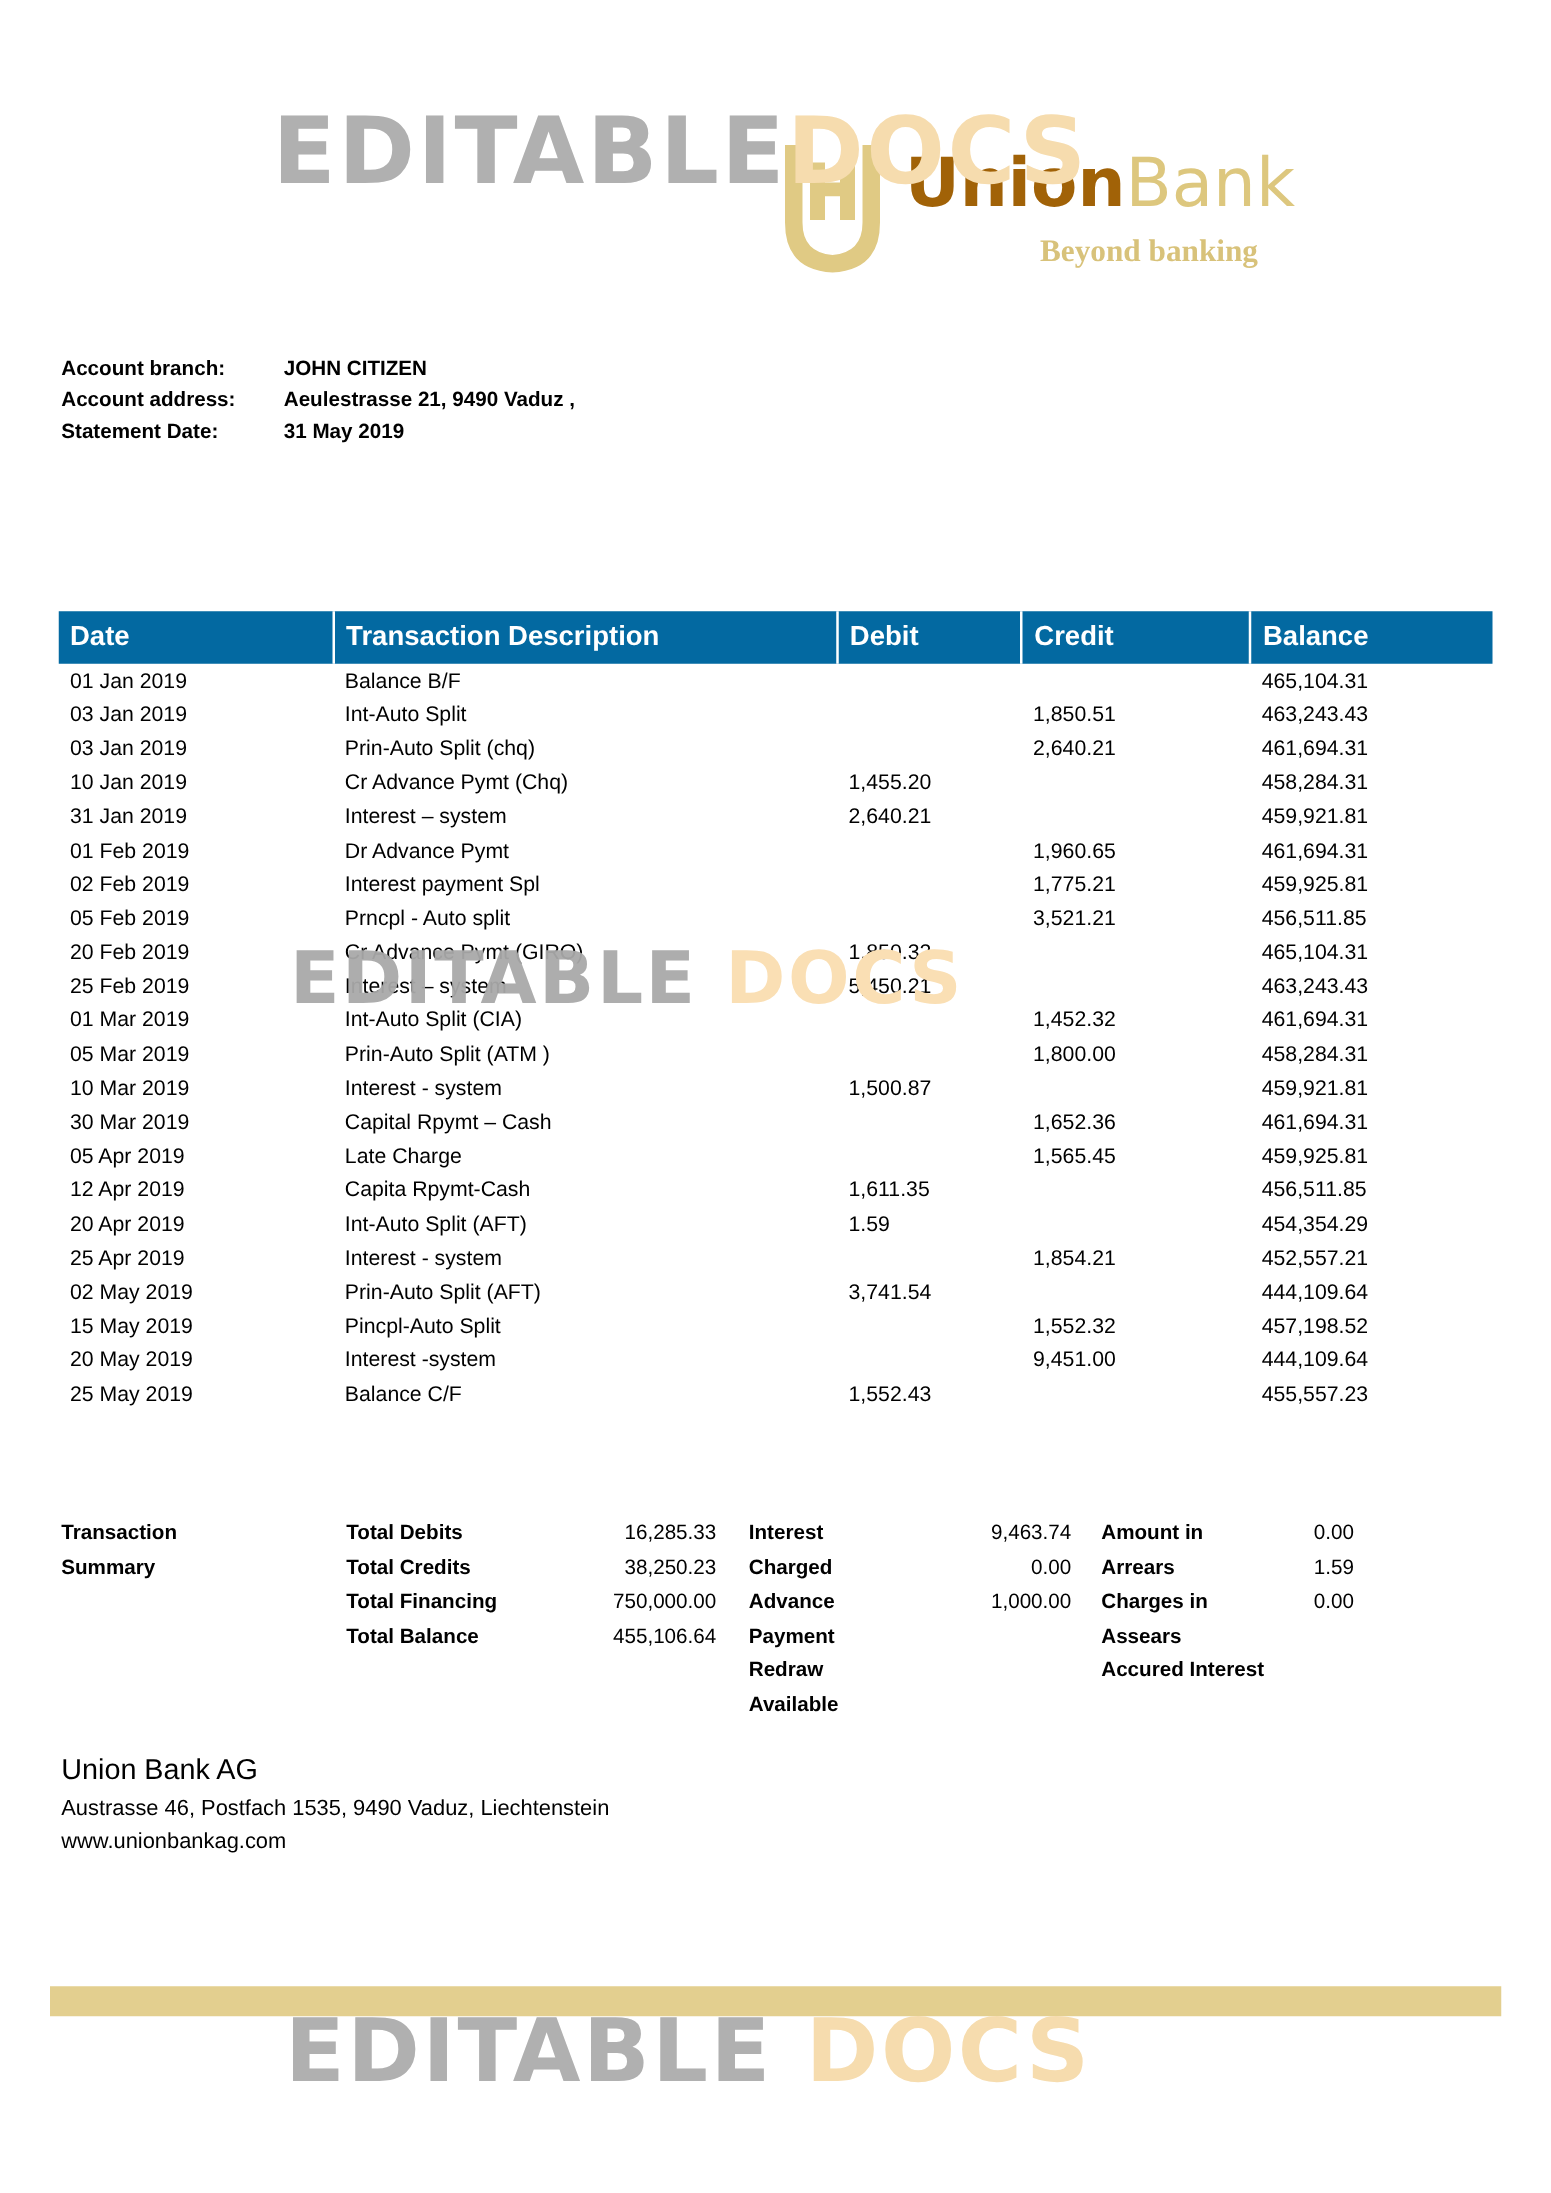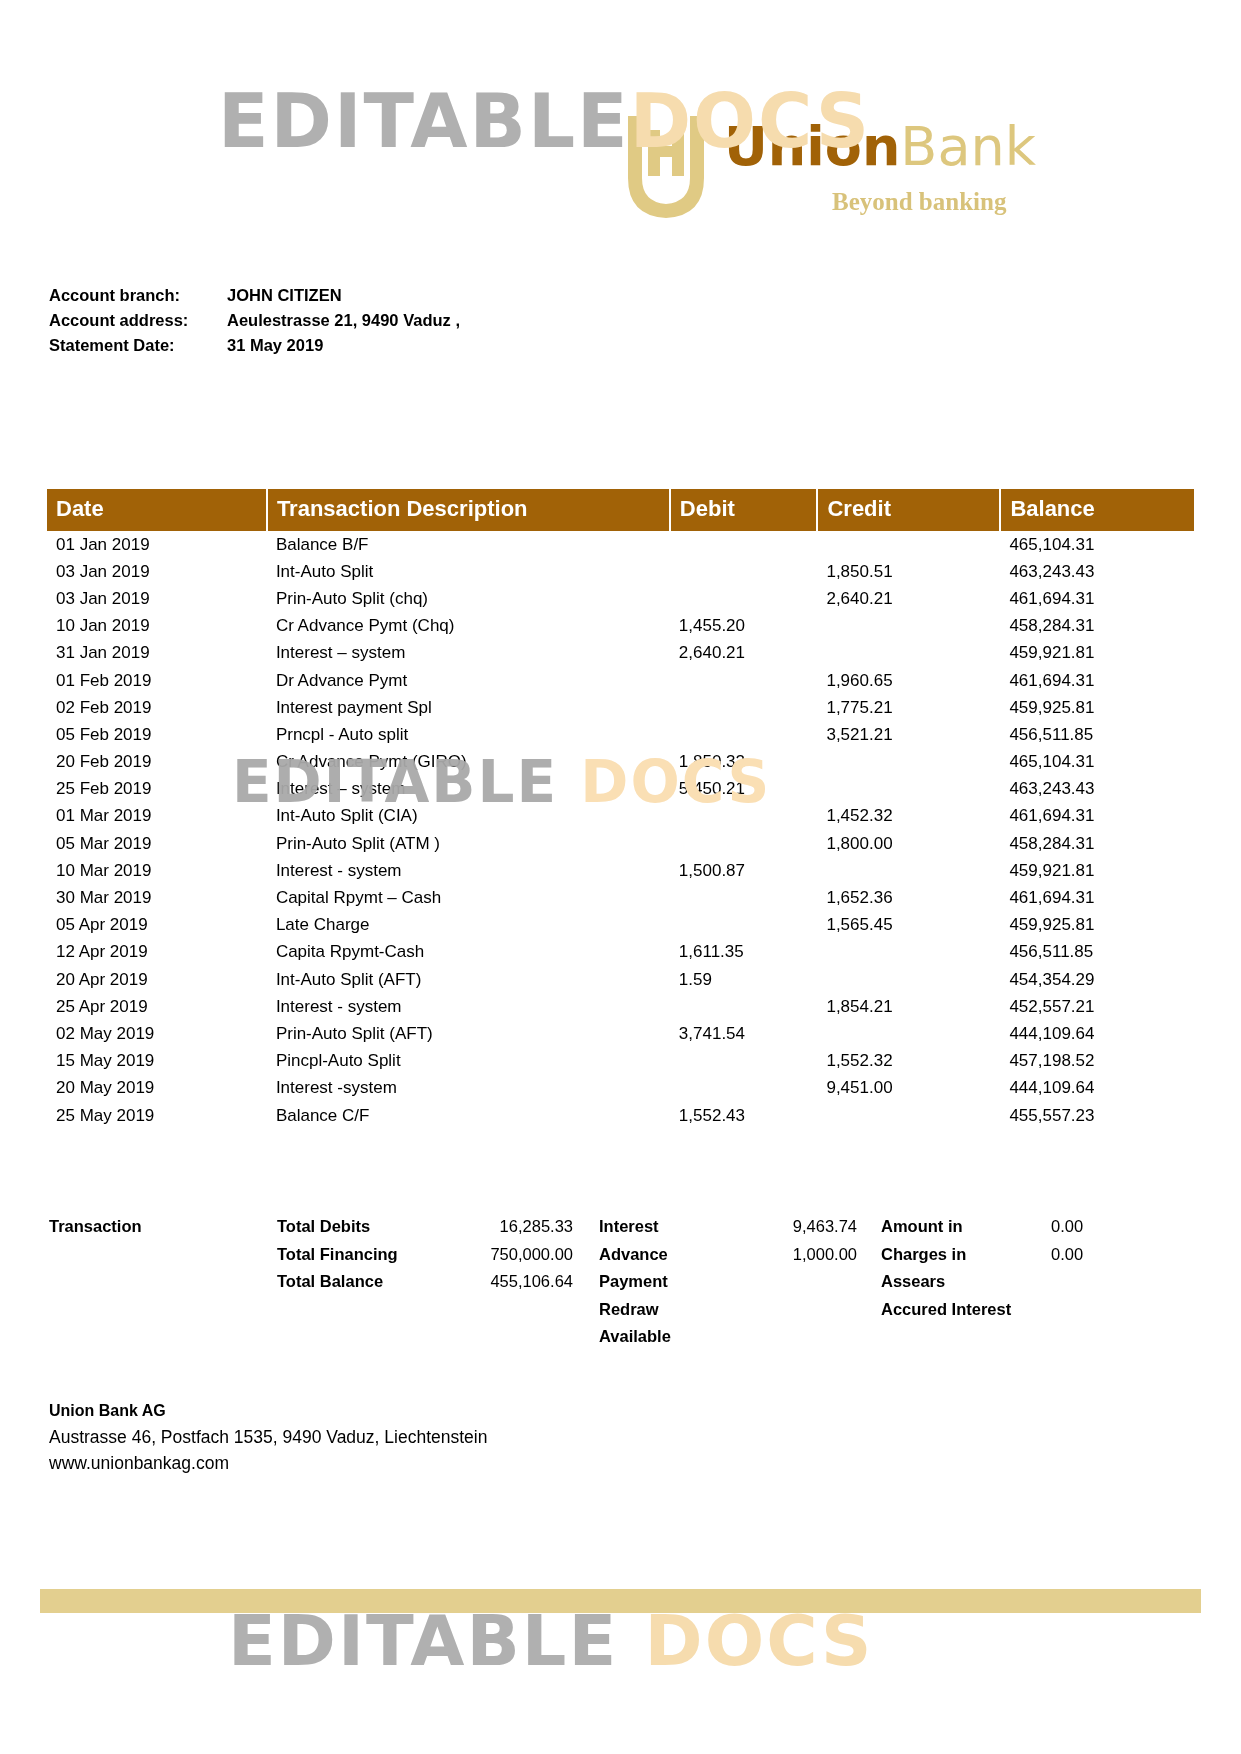--- a/index.html
+++ b/index.html
@@ -105,21 +105,21 @@
   
   #txn-table {
     position: absolute;
     top: 489px;
     left: 47px;
     width: 1147px;
     z-index: 4;
     border-collapse: collapse;
   }
   #txn-table th {
-    background: #a16207;
+    background: #0369a1;
     color: #ffffff;
     font-size: 22px;
     font-weight: 700;
     text-align: left;
     padding: 7px 0 9px 9px;
     border-right: 2px solid #ffffff;
   }
   #txn-table th:last-child { border-right: none; }
   #txn-table td {
     font-size: 17px;
@@ -159,22 +159,22 @@
   .s-val3    { text-align: left; }
 
   
   #footer {
     position: absolute;
     top: 1402px;
     left: 49px;
     z-index: 4;
   }
   #footer-name {
-    font-size: 16px;
-    font-weight: 700;
+    font-size: 23px;
+    font-weight: 400;
     margin-bottom: 5px;
   }
   #footer .fline {
     font-size: 17.5px;
     line-height: 25.5px;
   }
 
   #footer-bar {
     position: absolute;
     left: 40px;
@@ -394,20 +394,29 @@
         <tr>
           <td class="s-title">Transaction</td>
           <td class="s-lbl1">Total Debits</td>
           <td class="s-val1">16,285.33</td>
           <td class="s-lbl2">Interest</td>
           <td class="s-val2">9,463.74</td>
           <td class="s-lbl3">Amount in</td>
           <td class="s-val3">0.00</td>
         </tr>
         <tr>
+          <td class="s-title">Summary</td>
+          <td class="s-lbl1">Total Credits</td>
+          <td class="s-val1">38,250.23</td>
+          <td class="s-lbl2">Charged</td>
+          <td class="s-val2">0.00</td>
+          <td class="s-lbl3">Arrears</td>
+          <td class="s-val3">1.59</td>
+        </tr>
+        <tr>
           <td class="s-title">&nbsp;</td>
           <td class="s-lbl1">Total Financing</td>
           <td class="s-val1">750,000.00</td>
           <td class="s-lbl2">Advance</td>
           <td class="s-val2">1,000.00</td>
           <td class="s-lbl3">Charges in</td>
           <td class="s-val3">0.00</td>
         </tr>
         <tr>
           <td class="s-title">&nbsp;</td>

